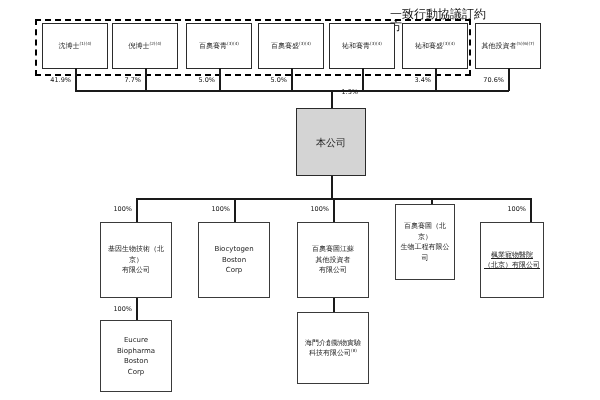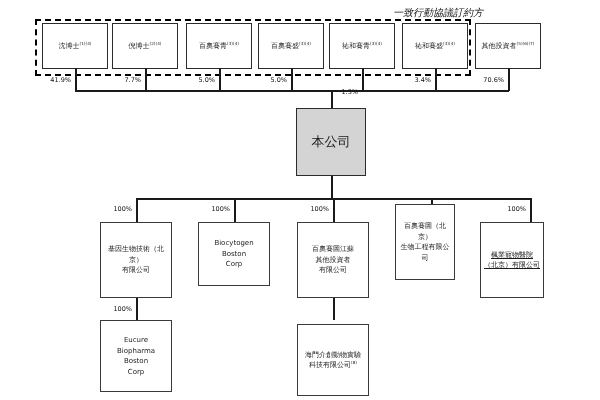--- a/index.html
+++ b/index.html
@@ -9,33 +9,33 @@
     overflow:hidden;
   }
   .box{
     position:absolute; box-sizing:border-box; background:#fff;
     border:1.4px solid #2b2b2b;
     display:flex; align-items:center; justify-content:center;
     text-align:center; font-size:7px; line-height:1.5;
     white-space:pre-line; padding:2px;
   }
   .box.thin{border-width:1px; border-color:#3a3a3a;}
-  .box.company{background:#d4d4d4; font-size:13px; border-width:1.5px;}
+  .box.company{background:#d4d4d4; font-size:10px; border-width:1.5px;}
   .dashed-group{
     position:absolute; box-sizing:border-box;
     border:2px dashed #000; background:transparent;
   }
   .line{position:absolute; background:#1a1a1a;}
   .pct{
     position:absolute; font-size:6.5px; color:#111;
     text-align:right; line-height:1;
   }
   .concert-label{
-    position:absolute; font-size:10px; font-style:italic;
-    text-align:center; line-height:1; color:#111;
+    position:absolute; font-size:12px; 
+    text-align:left; line-height:1; color:#111;
   }
   sup{font-size:4.2px; line-height:0; vertical-align:super;}
 </style>
 </head>
 <body>
 
 <div id="canvas">
 
   <div class="concert-label" style="left:390px; top:8px; width:96px;">一致行動協議訂約方</div>
 
@@ -97,21 +97,21 @@
   <div class="pct" style="left:88px;  top:206px; width:44px;">100%</div>
   <div class="pct" style="left:186px; top:206px; width:44px;">100%</div>
   <div class="pct" style="left:285px; top:206px; width:44px;">100%</div>
   <div class="pct" style="left:383px; top:206px; width:44px;">100%</div>
   <div class="pct" style="left:482px; top:206px; width:44px;">100%</div>
 
   <div class="box thin" style="left:100px; top:222px; width:72px; height:76px;">
     <span>基因生物技術（北京）
 有限公司</span>
   </div>
-  <div class="box thin" style="left:198px; top:222px; width:72px; height:64px;">
+  <div class="box thin" style="left:198px; top:222px; width:72px; height:76px;">
     <span>Biocytogen
 Boston
 Corp</span>
   </div>
   <div class="box thin" style="left:297px; top:222px; width:72px; height:76px;">
     <span>百奧賽圖江蘇
 其他投資者
 有限公司</span>
   </div>
   <div class="box thin" style="left:395px; top:204px; width:60px; height:76px;">
@@ -128,18 +128,18 @@
 
   <div class="pct" style="left:88px;  top:306px; width:44px;">100%</div>
   <div class="pct" style="left:290px; top:306px; width:44px;margin-top:36px;">51%</div>
 
   <div class="box thin" style="left:100px; top:320px; width:72px; height:72px;">
     <span>Eucure
 Biopharma
 Boston
 Corp</span>
   </div>
-  <div class="box thin" style="left:297px; top:324px; width:72px; height:72px;">
+  <div class="box thin" style="left:297px; top:312px; width:72px; height:72px;">
     <span><span>海門介創動物實驗
 科技有限公司</span><sup>(8)</sup></span>
   </div>
 
 </div>
 
 </body></html>

